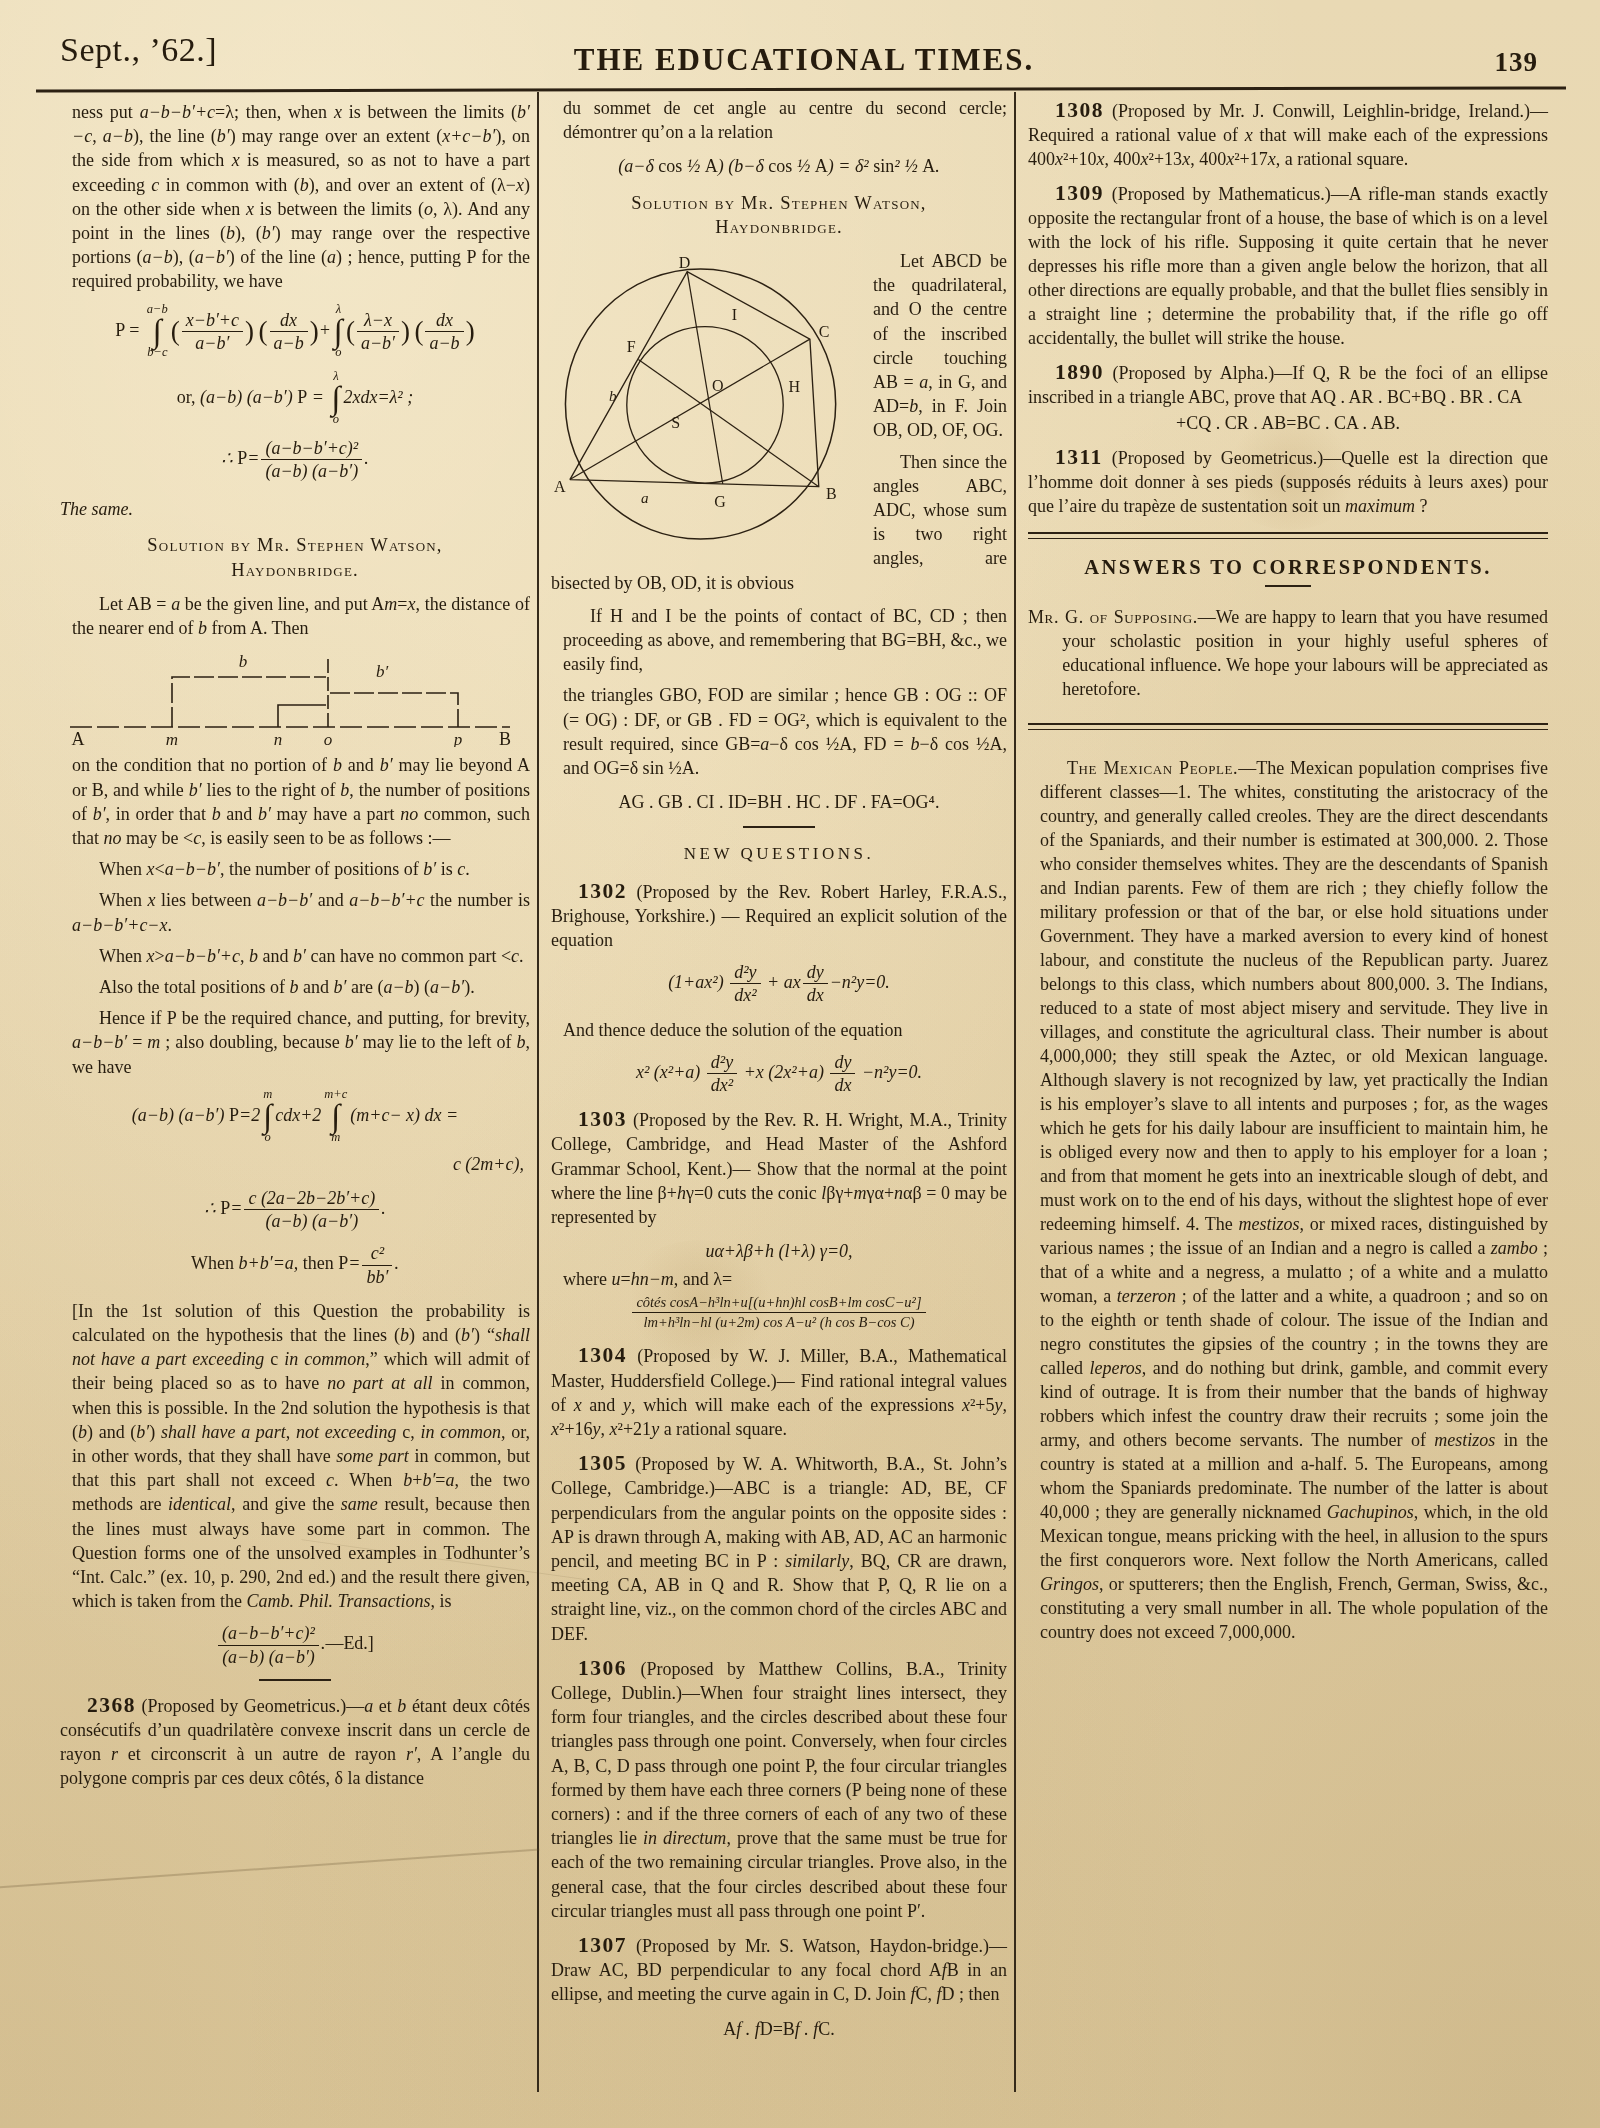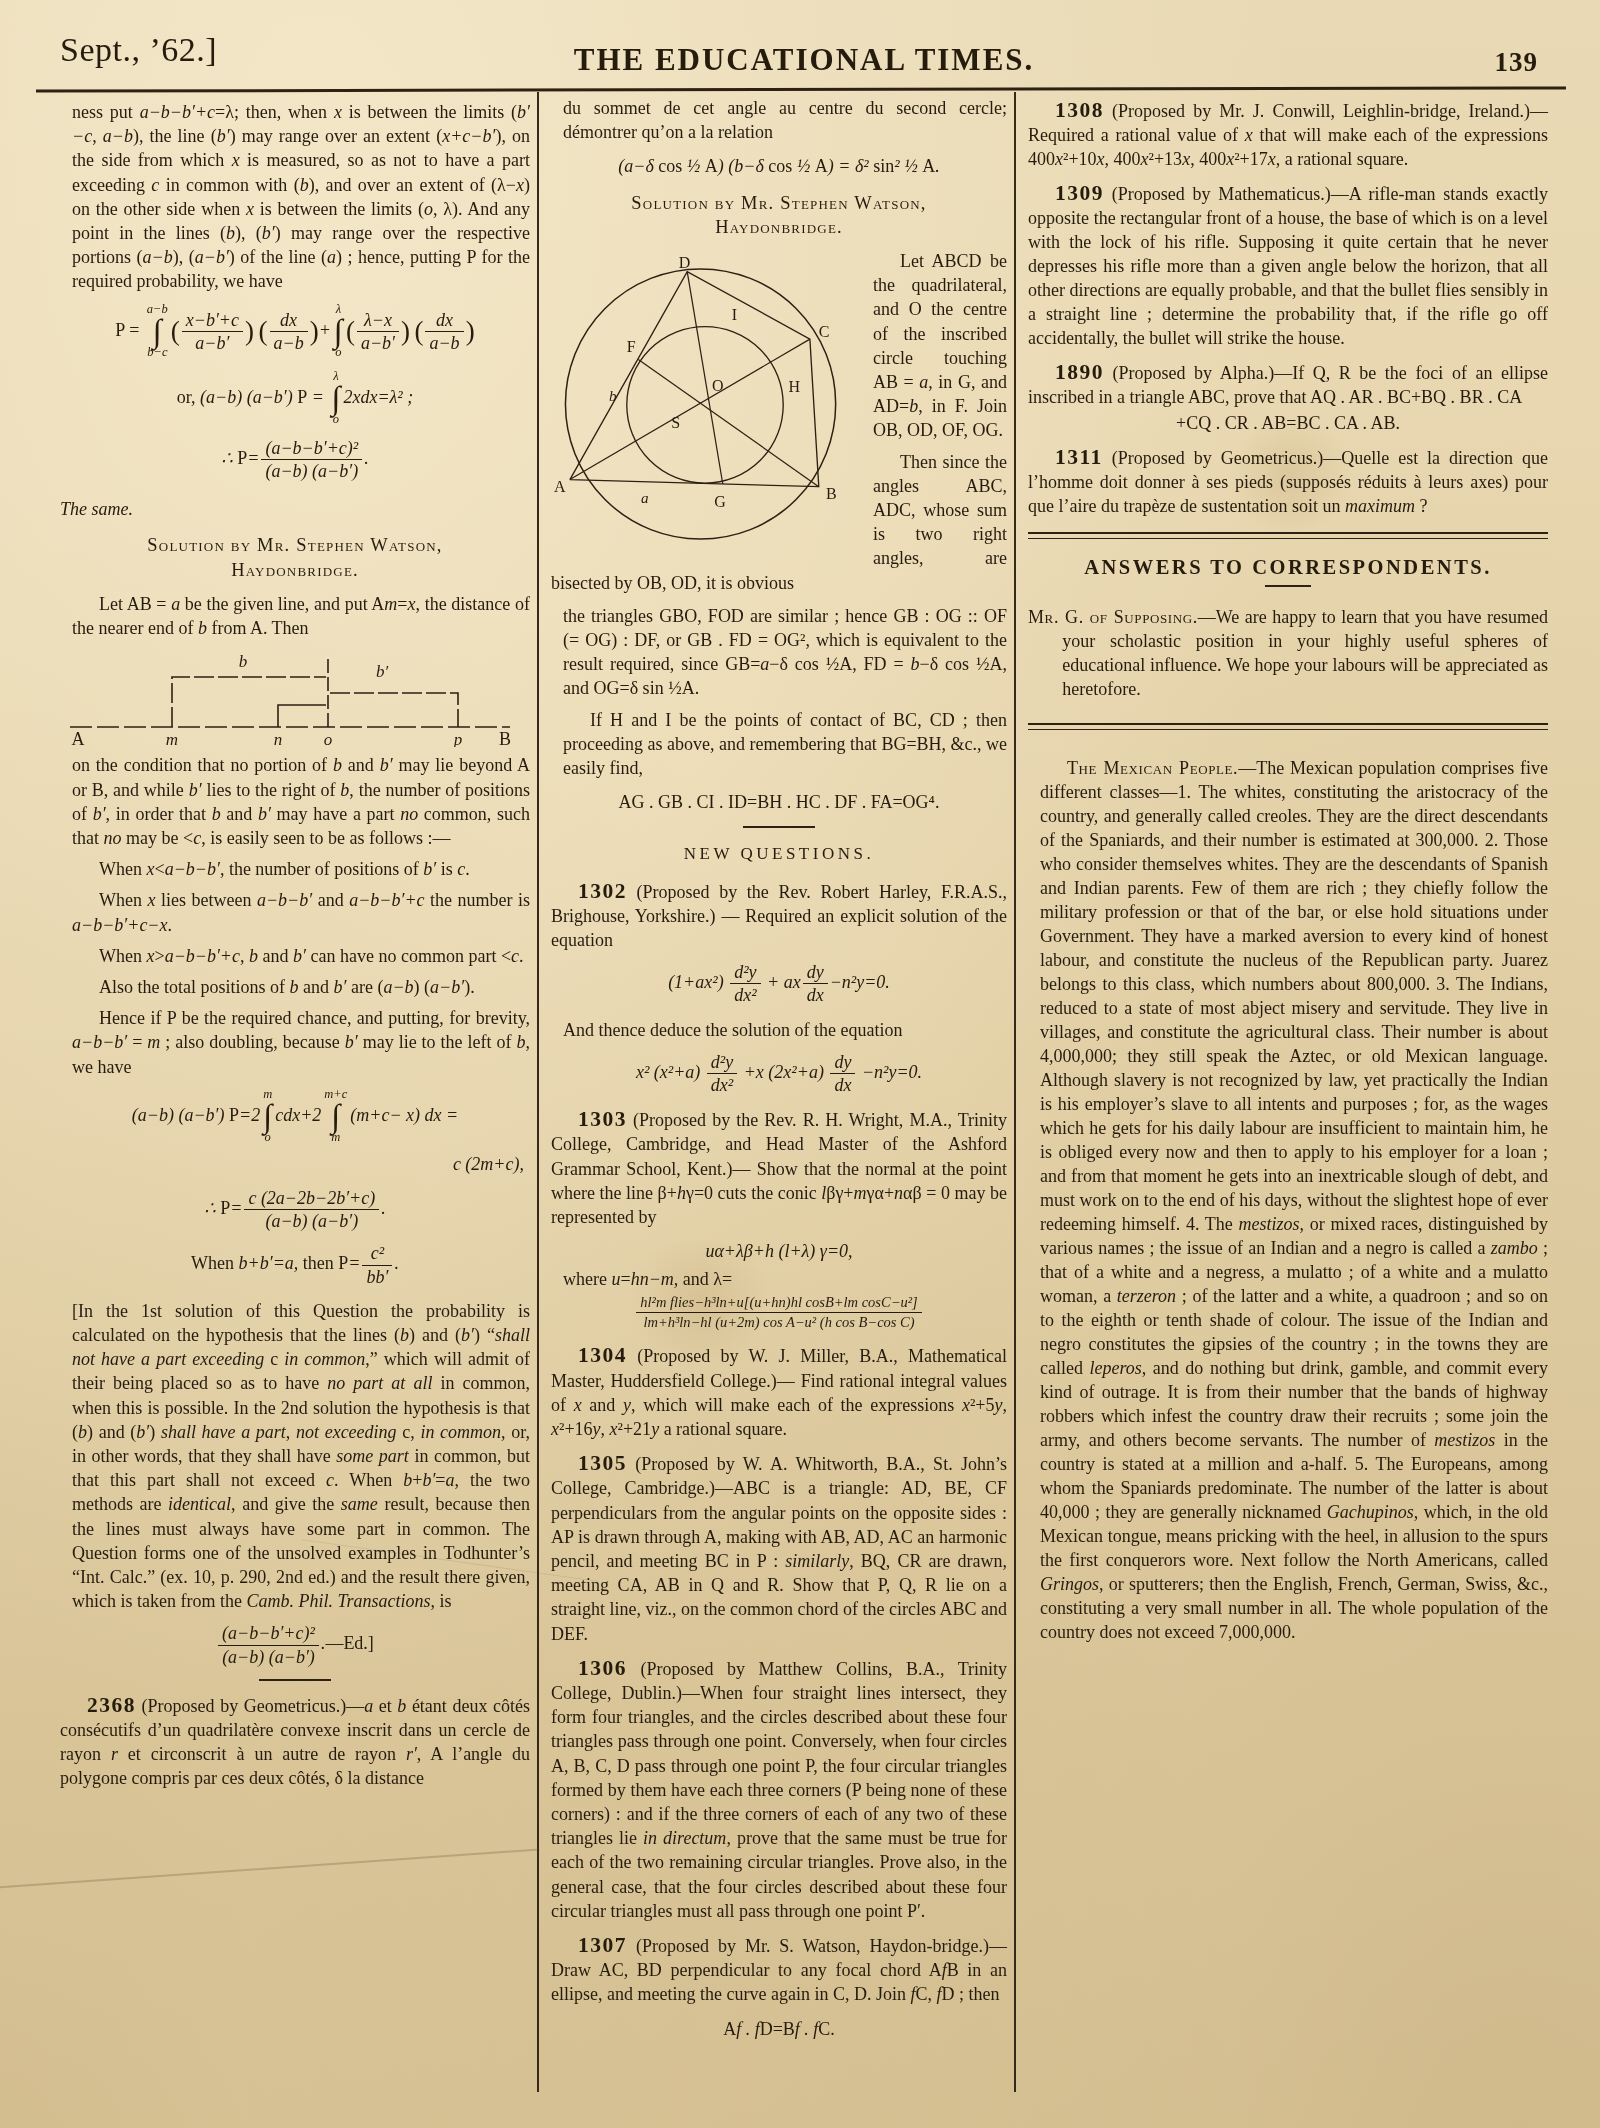--- a/index.html
+++ b/index.html
@@ -144,34 +144,34 @@
         <text x="10" y="264" class="lbl-rm">A</text>
         <text x="316" y="272" class="lbl-rm">B</text>
         <text x="108" y="276">a</text>
         <text x="72" y="162">b</text>
       </svg>
       <p class="sidetxt ind">Let ABCD be the quadrilateral, and O the centre of the inscribed circle touching AB = <i>a</i>, in G, and AD=<i>b</i>, in F.  Join OB, OD, OF, OG.</p>
       <p class="sidetxt ind">Then since the angles ABC, ADC, whose sum is two right angles, are bisected by OB, OD, it is obvious</p>
       <div class="clear"></div>
     </div>
 
+    <p class="just ind">If H and I be the points of contact of BC, CD ; then proceeding as above, and remembering that BG=BH, &amp;c., we easily find,</p>
     <p class="just">the triangles GBO, FOD are similar ; hence GB : OG :: OF (= OG) : DF,  or GB . FD = OG², which is equivalent to the result required, since GB=<i>a</i>−δ cos ½A,  FD = <i>b</i>−δ cos ½A, and OG=δ sin ½A.</p>
-    <p class="just ind">If H and I be the points of contact of BC, CD ; then proceeding as above, and remembering that BG=BH, &amp;c., we easily find,</p>
     <div class="formula rm">AG . GB . CI . ID=BH . HC . DF . FA=OG⁴.</div>
     <div class="sdiv"></div>
     <h2 class="nqhead" style="font-weight:normal;">NEW QUESTIONS.</h2>
     <p class="qpara"><span class="qn">1302</span> (Proposed by the Rev. Robert Harley, F.R.A.S., Brighouse, Yorkshire.) — Required an explicit solution of the equation</p>
     <div class="formula">(1+ax²) <span class="frac"><span class="n">d²y</span><span class="d">dx²</span></span> + ax<span class="frac"><span class="n">dy</span><span class="d">dx</span></span>−n²y=0.</div>
     <p class="just">And thence deduce the solution of the equation</p>
     <div class="formula">x² (x²+a) <span class="frac"><span class="n">d²y</span><span class="d">dx²</span></span> +x (2x²+a) <span class="frac"><span class="n">dy</span><span class="d">dx</span></span> −n²y=0.</div>
     <p class="qpara"><span class="qn">1303</span> (Proposed by the Rev. R. H. Wright, M.A., Trinity College, Cambridge, and Head Master of the Ashford Grammar School, Kent.)— Show that the normal at the point where the line β+<i>h</i>γ=0 cuts the conic <i>l</i>βγ+<i>m</i>γα+<i>n</i>αβ = 0 may be represented by</p>
     <div class="formula" style="margin:4px 0;">uα+λβ+h (l+λ) γ=0,</div>
     <p class="just" style="margin-bottom:2px;">where <i>u</i>=<i>hn−m</i>, and λ=</p>
     <div class="formula" style="margin-top:2px;">
-      <span class="frac wide"><span class="n">hl²m flies−h³ln+u[(u+hn)hl cosB+lm cosC−u²]</span><span class="d">lm+h³ln−hl (u+2m) cos A−u² (h cos B−cos C)</span></span>
+      <span class="frac wide"><span class="n">côtés cosA−h³ln+u[(u+hn)hl cosB+lm cosC−u²]</span><span class="d">lm+h³ln−hl (u+2m) cos A−u² (h cos B−cos C)</span></span>
     </div>
     <p class="qpara"><span class="qn">1304</span> (Proposed by W. J. Miller, B.A., Mathematical Master, Huddersfield College.)— Find rational integral values of <i>x</i> and <i>y</i>, which will make each of the expressions <i>x</i>²+5<i>y</i>, <i>x</i>²+16<i>y</i>, <i>x</i>²+21<i>y</i> a rational square.</p>
     <p class="qpara"><span class="qn">1305</span> (Proposed by W. A. Whitworth, B.A., St. John’s College, Cambridge.)—ABC is a triangle: AD, BE, CF perpendiculars from the angular points on the opposite sides :  AP is drawn through A, making with AB, AD, AC an harmonic pencil, and meeting BC in P :  <i>similarly</i>, BQ, CR are drawn, meeting CA, AB in Q and R.  Show that P, Q, R lie on a straight line, viz., on the common chord of the circles ABC and DEF.</p>
     <p class="qpara"><span class="qn">1306</span> (Proposed by Matthew Collins, B.A., Trinity College, Dublin.)—When four straight lines intersect, they form four triangles, and the circles described about these four triangles pass through one point.  Conversely, when four circles A, B, C, D pass through one point P, the four circular triangles formed by them have each three corners (P being none of these corners) : and if the three corners of each of any two of these triangles lie <i>in directum</i>, prove that the same must be true for each of the two remaining circular triangles.  Prove also, in the general case, that the four circles described about these four circular triangles must all pass through one point P′.</p>
     <p class="qpara"><span class="qn">1307</span> (Proposed by Mr. S. Watson, Haydon-bridge.)—Draw AC, BD perpendicular to any focal chord A<i>f</i>B in an ellipse, and meeting the curve again in C, D.  Join <i>f</i>C, <i>f</i>D ; then</p>
     <div class="formula rm" style="margin-top:0;">A<i>f . f</i>D=B<i>f . f</i>C.</div>
   </section>
 
   <section class="col col3">
     <p class="qpara"><span class="qn">1308</span> (Proposed by Mr. J. Conwill, Leighlin-bridge, Ireland.)—Required a rational value of <i>x</i> that will make each of the expressions 400<i>x</i>²+10<i>x</i>, 400<i>x</i>²+13<i>x</i>, 400<i>x</i>²+17<i>x</i>, a rational square.</p>

